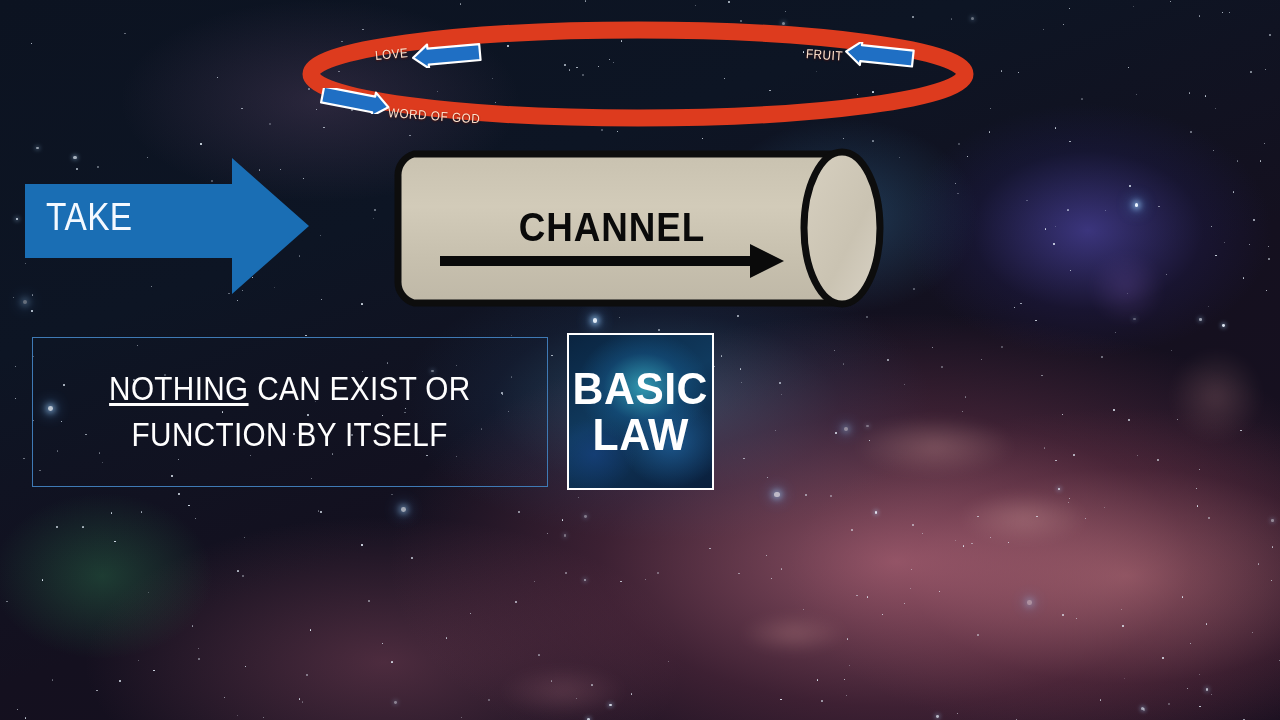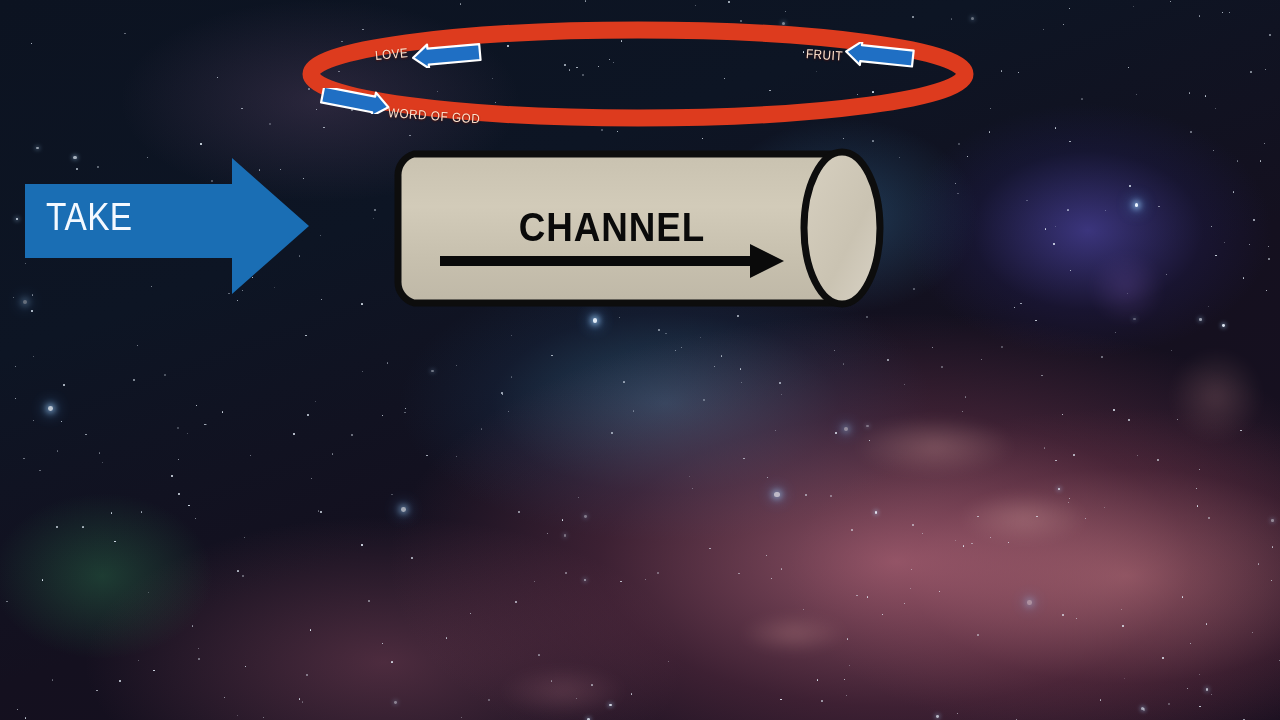--- a/index.html
+++ b/index.html
@@ -673,15 +673,26 @@
   </div>
   <div id="channel-label">CHANNEL</div>
 
   <div id="take-arrow">
     <svg width="300" height="148" viewBox="0 0 300 148" aria-hidden="true">
       <path d="M7 32 L214 32 L214 6 L291 74 L214 142 L214 106 L7 106 Z" fill="#1a6eb4"></path>
     </svg>
   </div>
   <div id="take-label">TAKE</div>
 
-
+  <div id="statement-box">
+    <div class="statement-line">
+      <span class="underlined">NOTHING</span><span> CAN EXIST OR</span>
+    </div>
+    <div class="statement-line">FUNCTION BY ITSELF</div>
+  </div>
+
+  <div id="law-box">
+    <div class="inner-bg"></div>
+    <div class="law-text">BASIC</div>
+    <div class="law-text">LAW</div>
+  </div>
 
 </div>
 
 </body></html>

